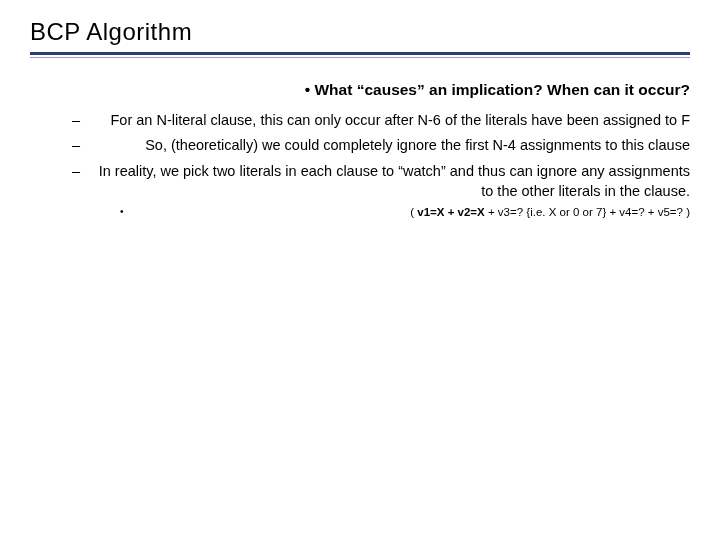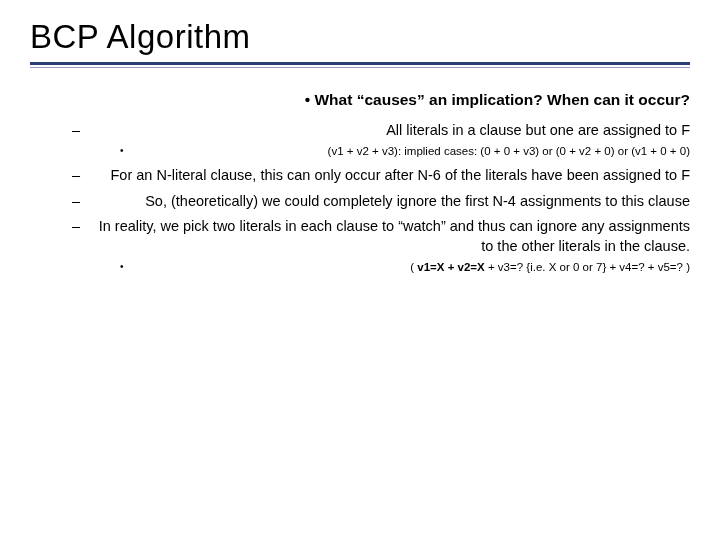--- a/index.html
+++ b/index.html
@@ -12,21 +12,21 @@
     color: #000000;
   }
   .slide {
     box-sizing: border-box;
     width: 720px;
     height: 540px;
     padding: 18px 30px 20px 30px;
     position: relative;
   }
   .title {
-    font-size: 33px;
+    font-size: 24px;
     font-weight: normal;
     letter-spacing: 0.5px;
     margin: 0 0 6px 0;
     color: #000000;
   }
   .rule-dark {
     height: 3px;
     background: #2a3f74;
     margin: 0;
   }
@@ -108,28 +108,20 @@
   <h1 class="title">BCP Algorithm</h1>
   <div class="rule-dark"></div>
   <div class="rule-light"></div>
 
   <div class="content">
     <ul class="lvl1">
       <li>
         <span>What “causes” an implication? When can it occur?</span>
         <ul class="lvl2">
           <li>
-            <span>All literals in a clause but one are assigned to F</span>
-            <ul class="lvl3">
-              <li>
-                <span>(v1 + v2 + v3): implied cases: (0 + 0 + v3) or (0 + v2 + 0) or (v1 + 0 + 0)</span>
-              </li>
-            </ul>
-          </li>
-          <li>
             <span>For an N-literal clause, this can only occur after N-6 of the literals have been assigned to F</span>
           </li>
           <li>
             <span>So, (theoretically) we could completely ignore the first N-4 assignments to this clause</span>
           </li>
           <li>
             <span>In reality, we pick two literals in each clause to “watch” and thus can ignore any assignments to the other literals in the clause.</span>
             <ul class="lvl3">
               <li>
                 <span>( </span><span class="bold-inline">v1=X + v2=X</span><span> + v3=? {i.e. X or 0 or 7} + v4=? + v5=? )</span>

